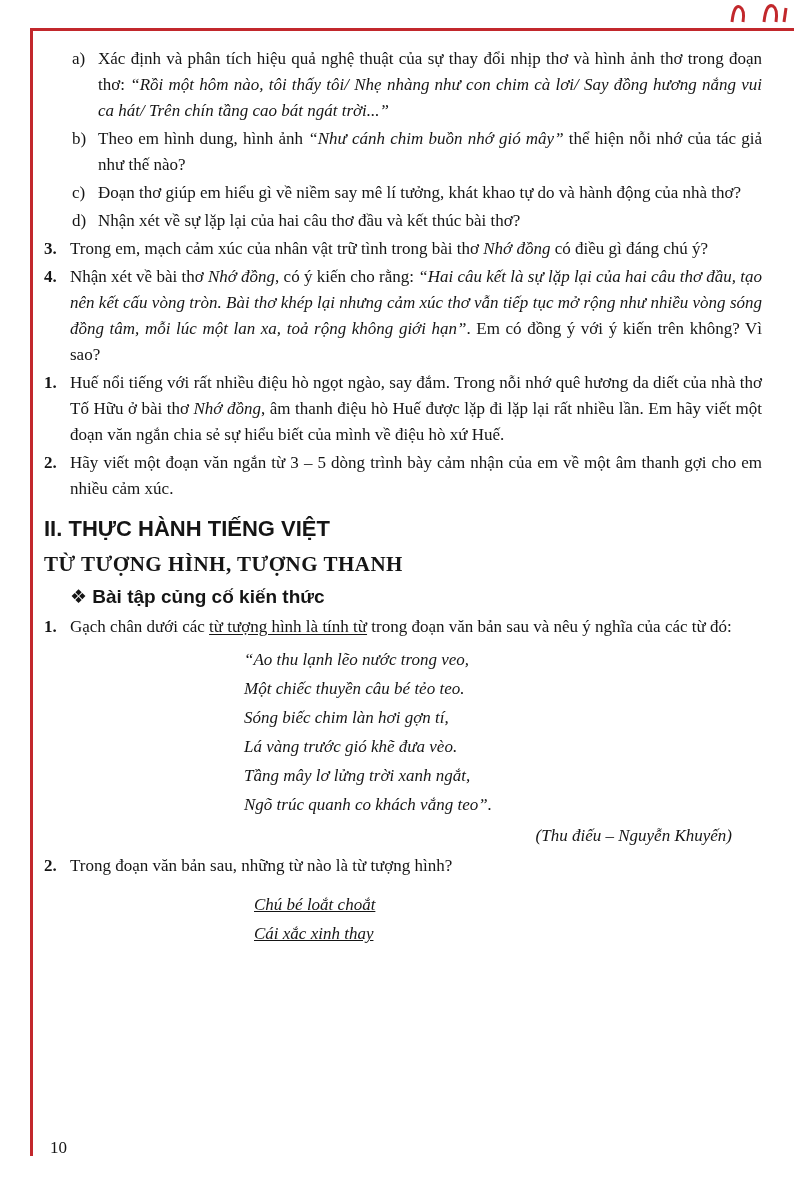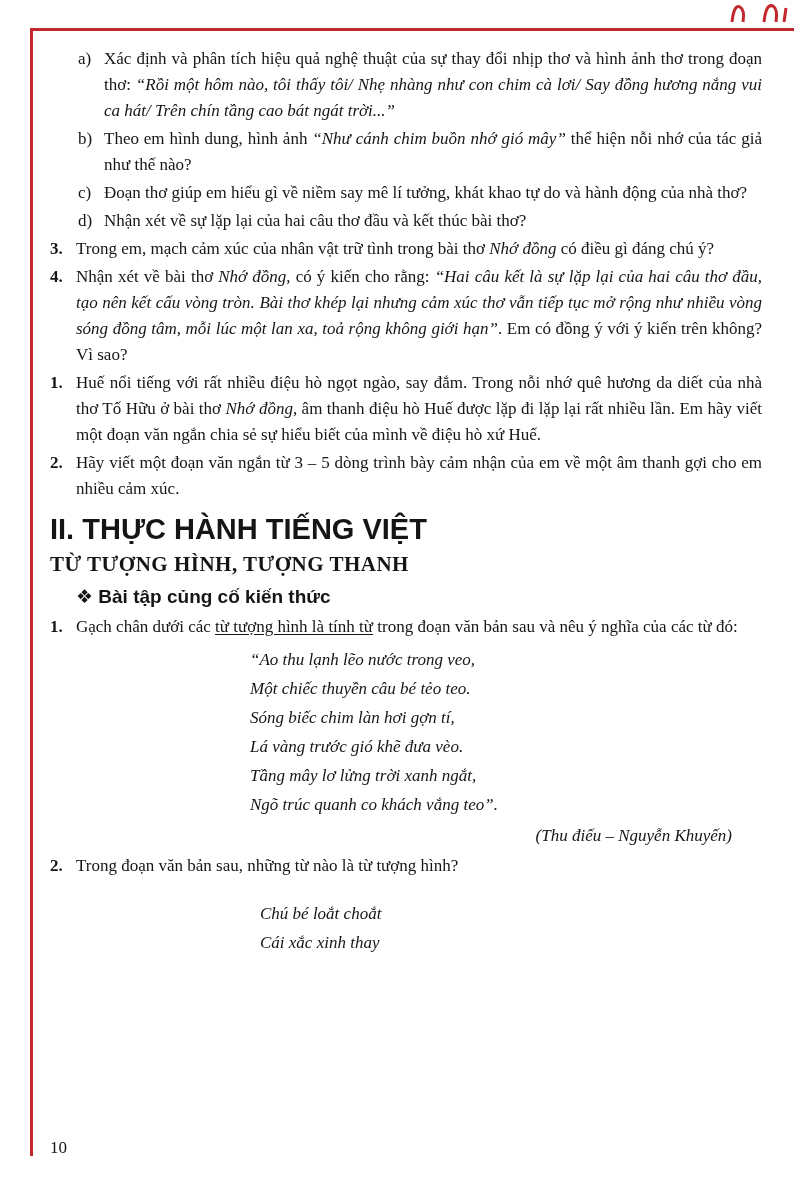--- a/index.html
+++ b/index.html
@@ -17,49 +17,49 @@
     background:var(--accent);
   }
   .border-left {
     position:absolute; top:28px; left:30px; width:3px; height:1128px;
     background:var(--accent);
   }
   .corner-decor {
     position:absolute; top:0; right:4px; width:64px; height:24px;
   }
   .content {
-    position:absolute; top:46px; left:50px; right:32px;
+    position:absolute; top:46px; left:44px; right:32px;
     font-size:17px; line-height:26px; text-align:justify;
   }
   p.item { padding-left:26px; text-indent:-26px; margin-bottom:2px; }
   p.item.sub { padding-left:54px; }
   .marker { display:inline-block; width:26px; text-indent:0; }
   .bold { font-weight:bold; }
   .it { font-style:italic; }
   .ul { text-decoration:underline; text-underline-offset:2px; }
   h3.diamond-h {
     font-family:"Liberation Sans","DejaVu Sans",sans-serif;
     font-size:19px; font-weight:bold; line-height:26px;
     margin:3px 0 4px 26px; text-align:left; text-indent:0;
   }
   h2.section-h {
     font-family:"Liberation Sans","DejaVu Sans",sans-serif;
-    font-size:29px; font-weight:bold; line-height:30px;
+    font-size:22px; font-weight:bold; line-height:30px;
     margin:12px 0 6px 0; text-align:left;
   }
   h2.lesson-title {
     font-family:"Liberation Serif", serif;
     font-size:21px; font-weight:bold; line-height:28px;
     text-align:left; margin:6px 0 6px 0; letter-spacing:0.5px;
   }
   .poem {
     margin:5px 0 2px 200px;
     font-style:italic; line-height:29px; text-align:left; text-indent:0;
   }
-  .poem.second { margin-left:210px; margin-top:20px; }
+  .poem.second { margin-left:210px; margin-top:11px;text-decoration:underline; }
   .attribution {
     font-style:italic; text-align:right; padding-right:30px;
     line-height:29px; margin-bottom:3px;
   }
   .page-number {
     position:absolute; left:50px; top:1138px;
     font-size:17px; font-family:"Liberation Serif", serif;
   }
 </style>
 </head>

